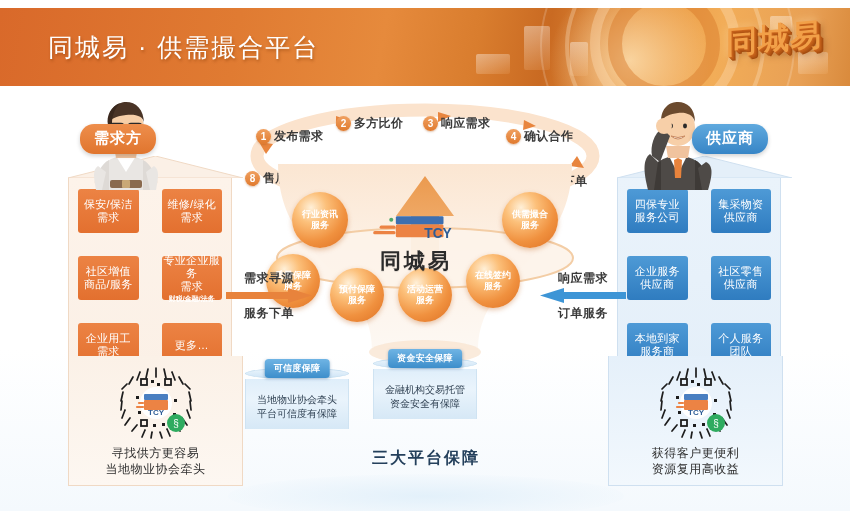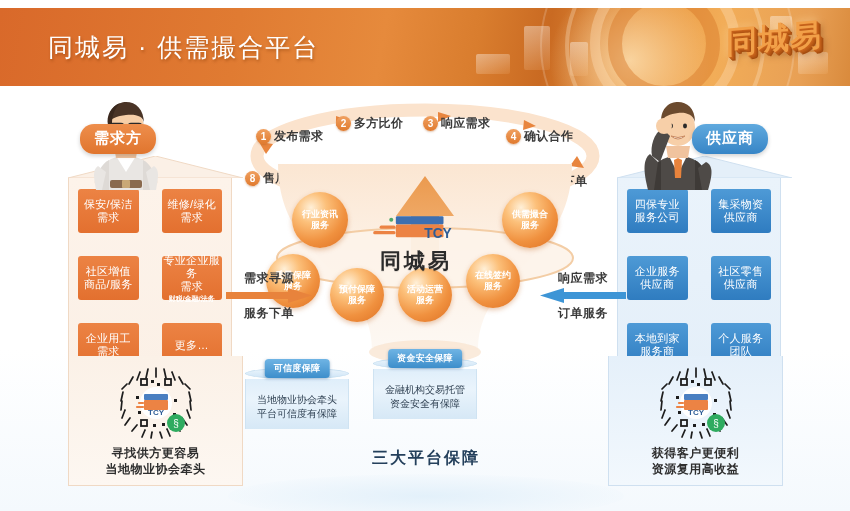--- a/index.html
+++ b/index.html
@@ -100,21 +100,21 @@
   .avatar-right { left: 636px; }
 
   
   .qr-block { position: absolute; top: 270px; width: 175px; height: 130px;
               display: flex; flex-direction: column; align-items: center; padding-top: 10px; }
   .qr-left  { left: 68px; background: linear-gradient(180deg,#fbf1e7 0%,#fdf7f1 100%);
               border-left:1px solid #f0d9c4; border-right:1px solid #f0d9c4; border-bottom:1px solid #f0d9c4;}
   .qr-right { left: 608px; background: linear-gradient(180deg,#e5f0fa 0%,#f2f8fd 100%);
               border-left:1px solid #cfe0f0; border-right:1px solid #cfe0f0; border-bottom:1px solid #cfe0f0;}
   .qr-code { width: 74px; height: 74px; position: relative; }
-  .qr-caption { margin-top: 5px; text-align: center; font-size: 12px; font-weight: bold;
+  .qr-caption { margin-top: 5px; text-align: center; font-size: 12px; font-weight: normal;
                 color: #2e2e2e; line-height: 16px; letter-spacing: .5px; }
 
   
   .center { position: absolute; left: 240px; top: 8px; width: 370px; height: 400px; }
 
   .flow-step {
     position: absolute; display: flex; align-items: center; gap: 3px; white-space: nowrap;
   }
   .step-num {
     width: 15px; height: 15px; border-radius: 50%;

